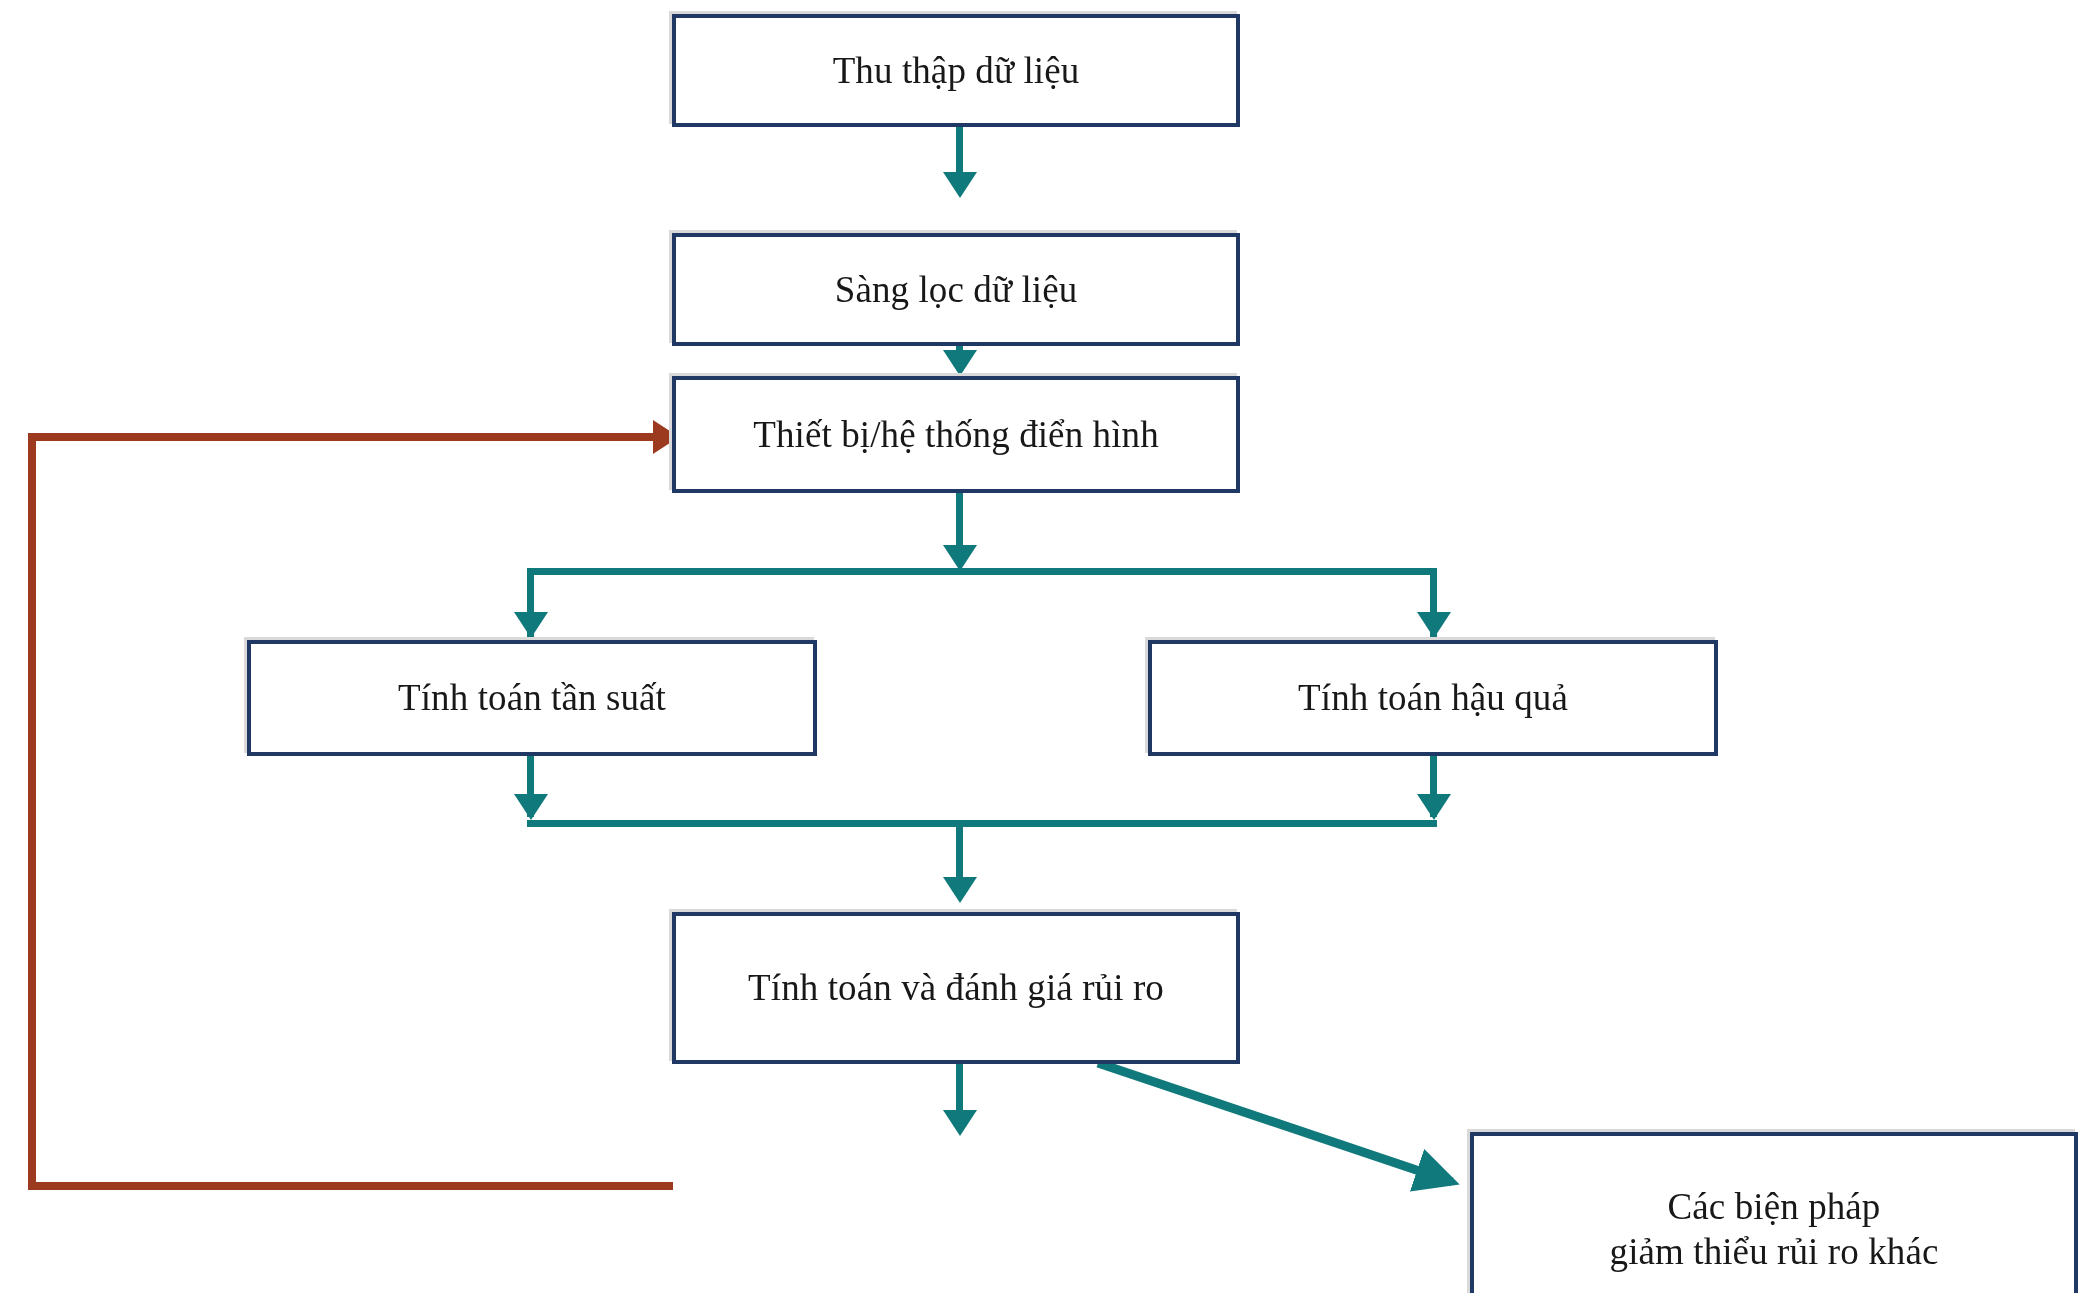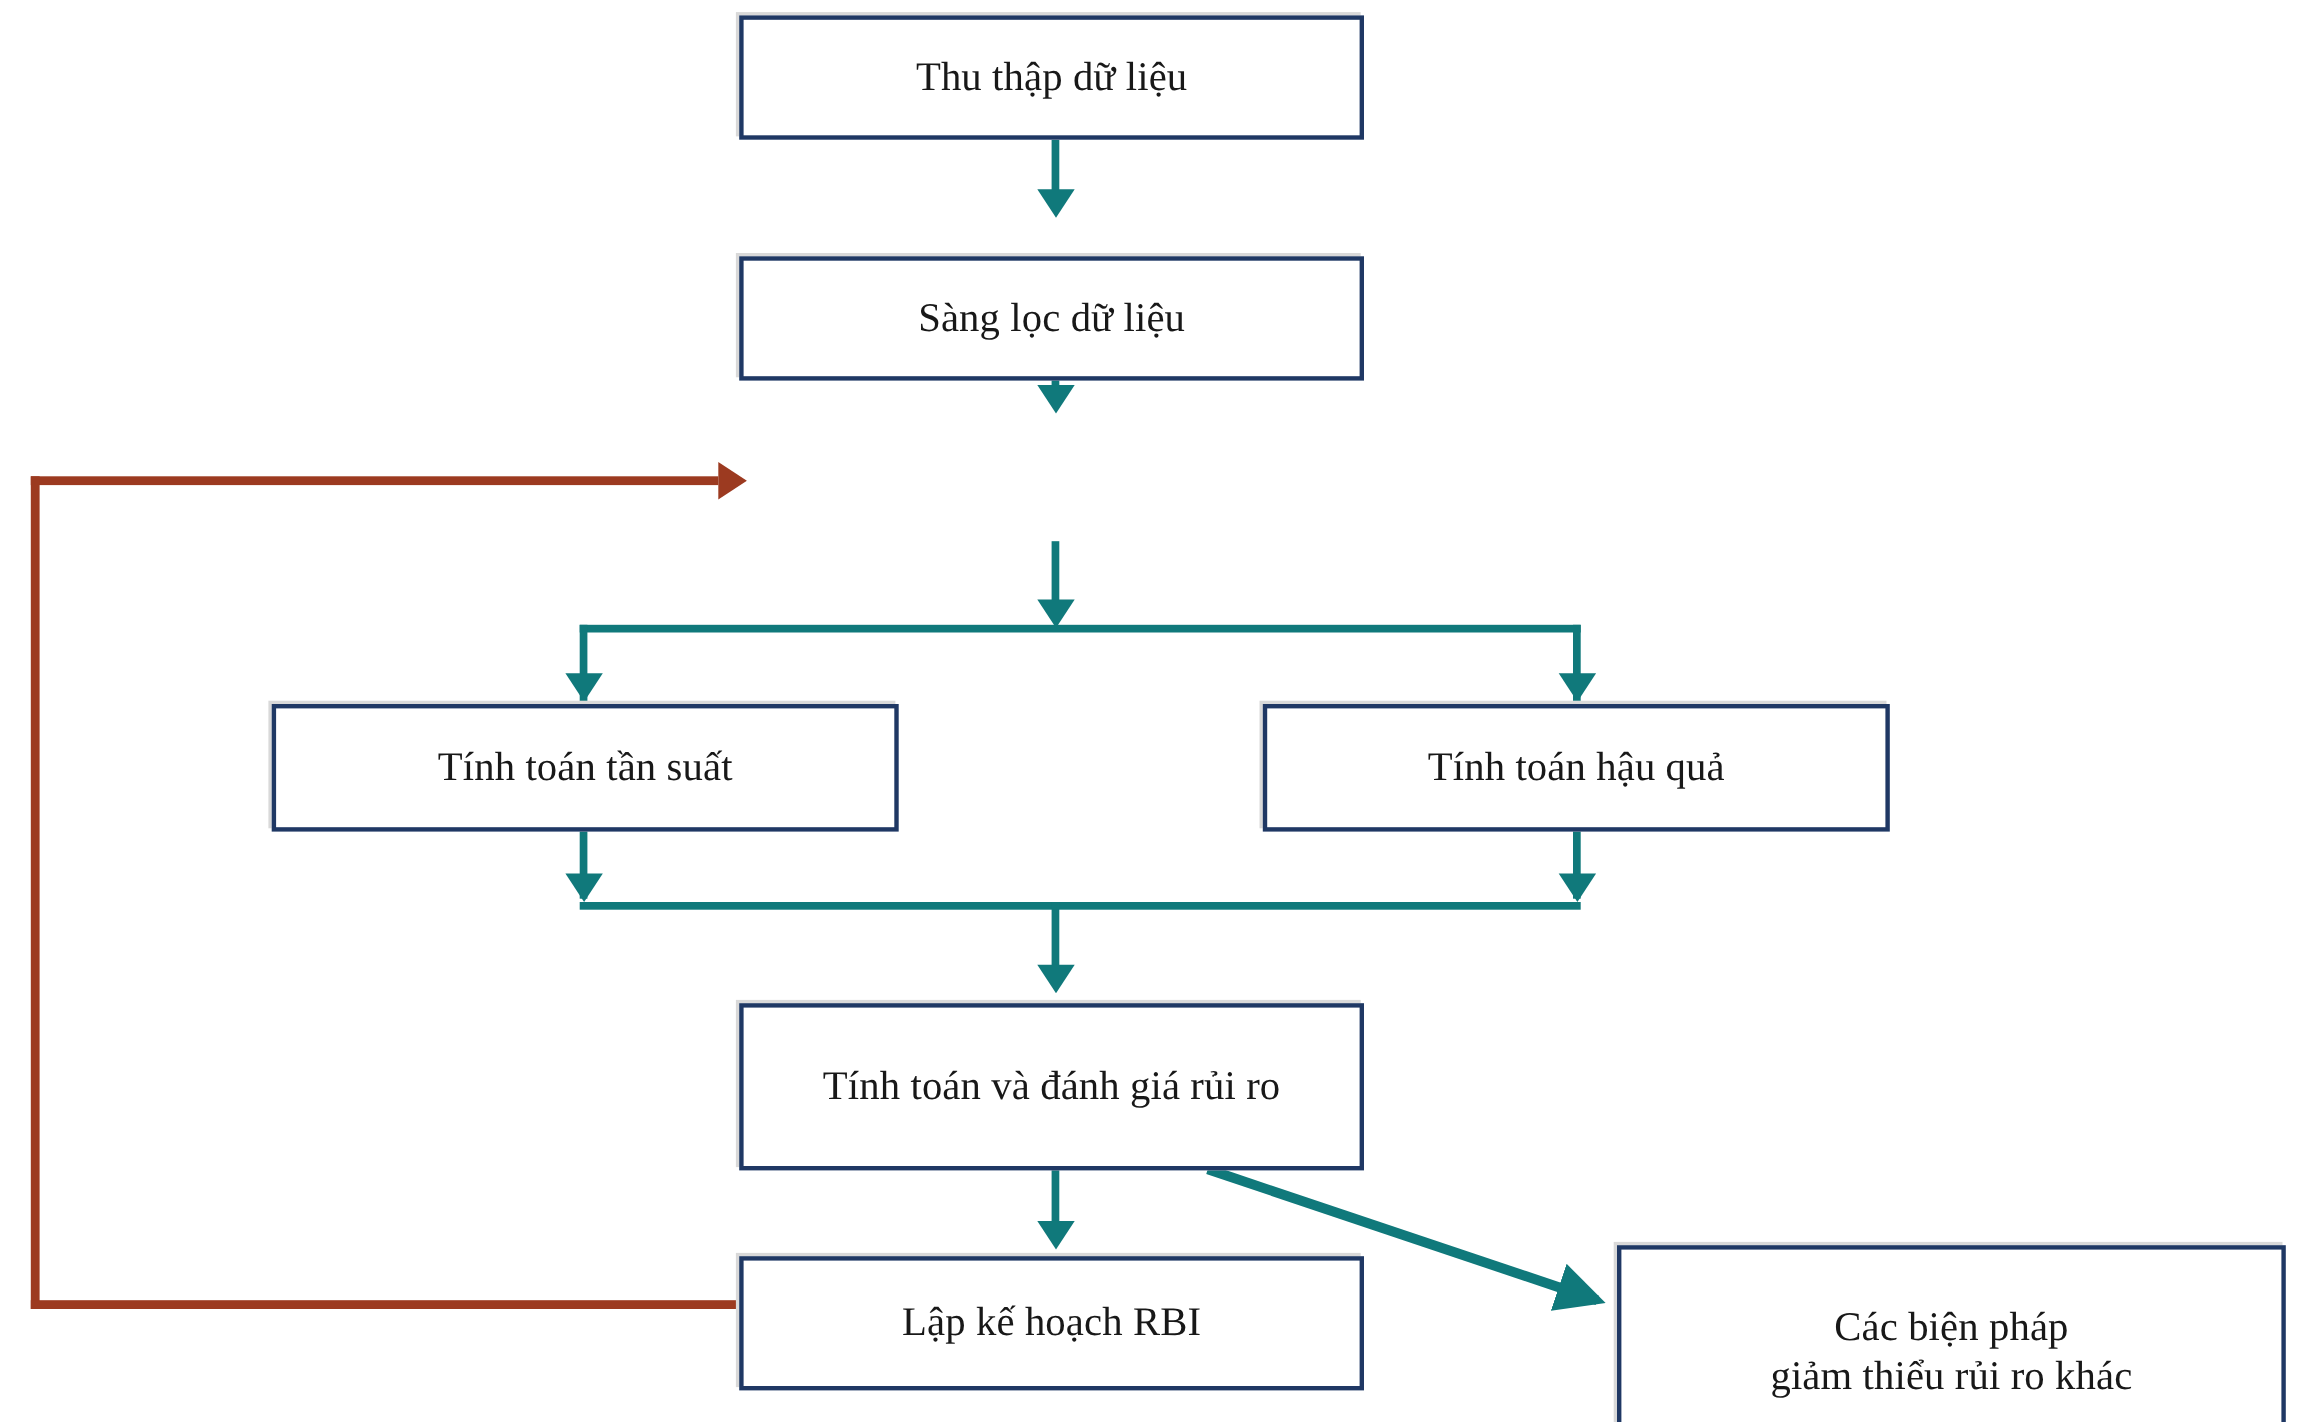--- a/index.html
+++ b/index.html
@@ -130,35 +130,35 @@
   </svg>
 
   <div class="node" style="left:672px; top:14px; width:568px; height:113px;">
     <span class="label">Thu thập dữ liệu</span>
   </div>
 
   <div class="node" style="left:672px; top:193px; width:568px; height:113px;margin-top:40px;">
     <span class="label">Sàng lọc dữ liệu</span>
   </div>
 
+  <div class="node" style="left:672px; top:376px; width:568px; height:117px;">
+    <span class="label">Thiết bị/hệ thống điển hình</span>
+  </div>
 
   <div class="node" style="left:247px; top:640px; width:570px; height:116px;">
     <span class="label">Tính toán tần suất</span>
   </div>
 
   <div class="node" style="left:1148px; top:640px; width:570px; height:116px;">
     <span class="label">Tính toán hậu quả</span>
   </div>
 
   <div class="node" style="left:672px; top:912px; width:568px; height:152px;text-align:right;">
     <span class="label">Tính toán và đánh giá rủi ro</span>
   </div>
 
-  <div class="node" style="left:672px; top:1142px; width:568px; height:122px;">
-    <span class="label">Lập kế hoạch RBI</span>
-  </div>
 
   <div class="node" style="left:1470px; top:1132px; width:608px; height:194px;">
     <span class="label">Các biện pháp
 giảm thiểu rủi ro khác</span>
   </div>
 
 </div>
 
 </body></html>

